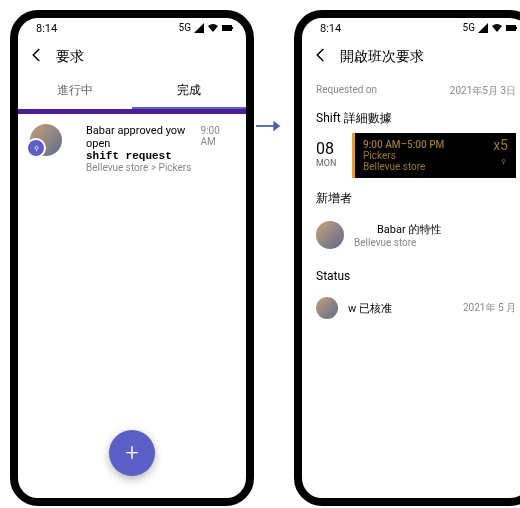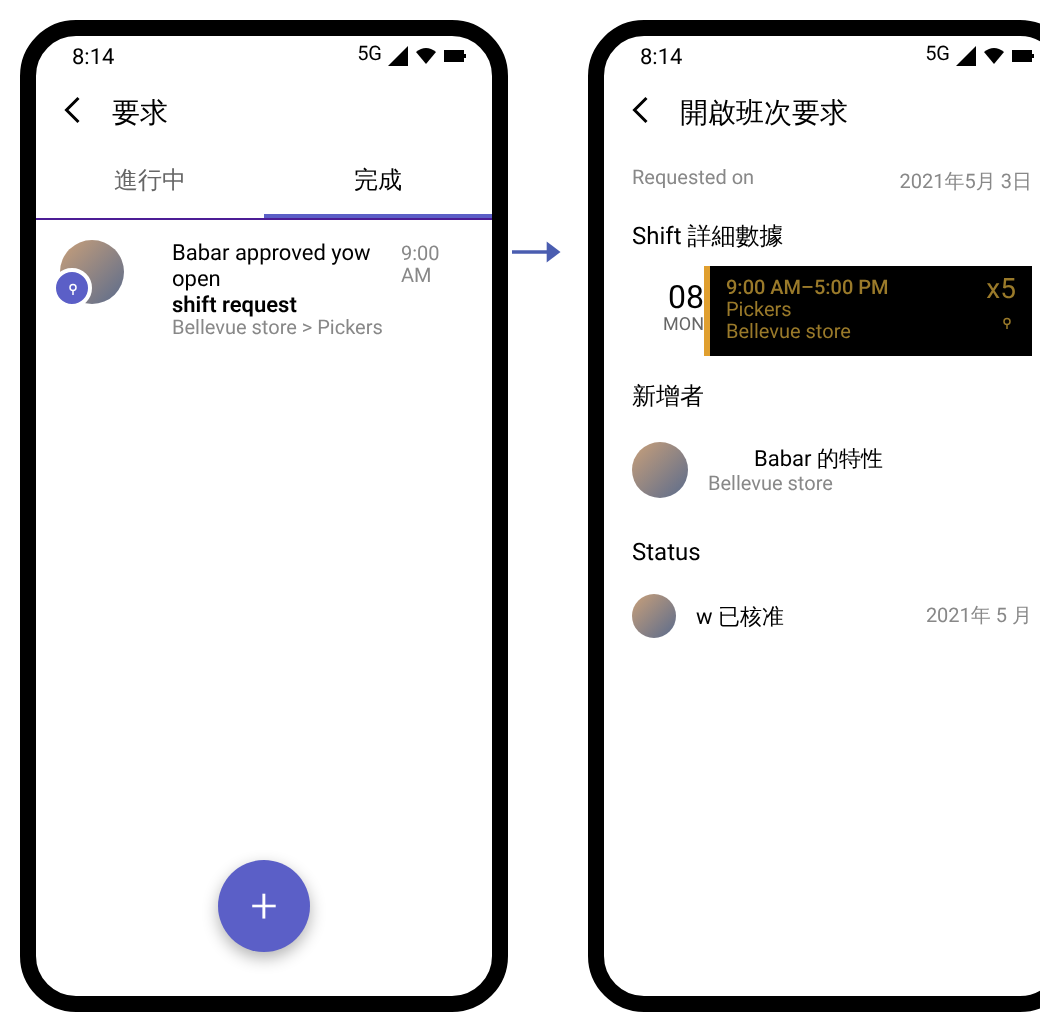--- a/index.html
+++ b/index.html
@@ -34,21 +34,21 @@
   .header {
     display: flex;
     align-items: center;
     padding: 6px 10px;
     gap: 10px;
   }
   .back-arrow svg { width: 18px; height: 18px; }
   .title { font-size: 14px; font-weight: 500; }
   .tabs {
     display: flex;
-    border-bottom: 1px solid #4c1d95;
+    border-bottom: 5px solid #4c1d95;
   }
   .tab {
     flex: 1;
     text-align: center;
     padding: 8px 0;
     font-size: 12px;
     color: #666;
   }
   .tab.active {
     color: #000;
@@ -73,21 +73,21 @@
     position: absolute; bottom: -2px; left: -4px;
     width: 16px; height: 16px; border-radius: 50%;
     background: #5b5fc7; border: 2px solid #fff;
     display: flex; align-items: center; justify-content: center;
   }
   .badge svg { width: 9px; height: 9px; }
   .item-body { flex: 1; min-width: 0; }
   .item-row1 { display: flex; justify-content: space-between; align-items: baseline; }
   .line1 { font-size: 11px; color: #000; }
   .time { font-size: 10px; color: #888; }
-  .line2 { font-size: 11px; font-weight: 600; color: #000; }
+  .line2 { font-size: 11px; font-weight: 600; color: #000; font-family: Liberation Mono, monospace; }
   .line3 { font-size: 10px; color: #333; }
   .line4 { font-size: 10px; color: #888; }
   .fab {
     position: absolute;
     left: 50%;
     transform: translateX(-50%);
     bottom: 22px;
     width: 46px; height: 46px;
     border-radius: 50%;
     background: #5b5fc7;
@@ -110,21 +110,21 @@
   }
   .section-title {
     font-size: 12px; color: #000;
     padding: 12px 14px 6px 14px;
   }
   .shift-row {
     display: flex; align-items: stretch;
     padding: 0 14px;
   }
   .shift-date {
-    width: 36px; text-align: right;
+    width: 36px; text-align: left;
     padding-top: 6px;
   }
   .shift-date .num { font-size: 16px; font-weight: 400; }
   .shift-date .dow { font-size: 9px; color: #666; }
   .shift-card {
     flex: 1;
     background: #000000;
     border-left: 3px solid #e09f2f;
     padding: 6px 8px;
     position: relative;

